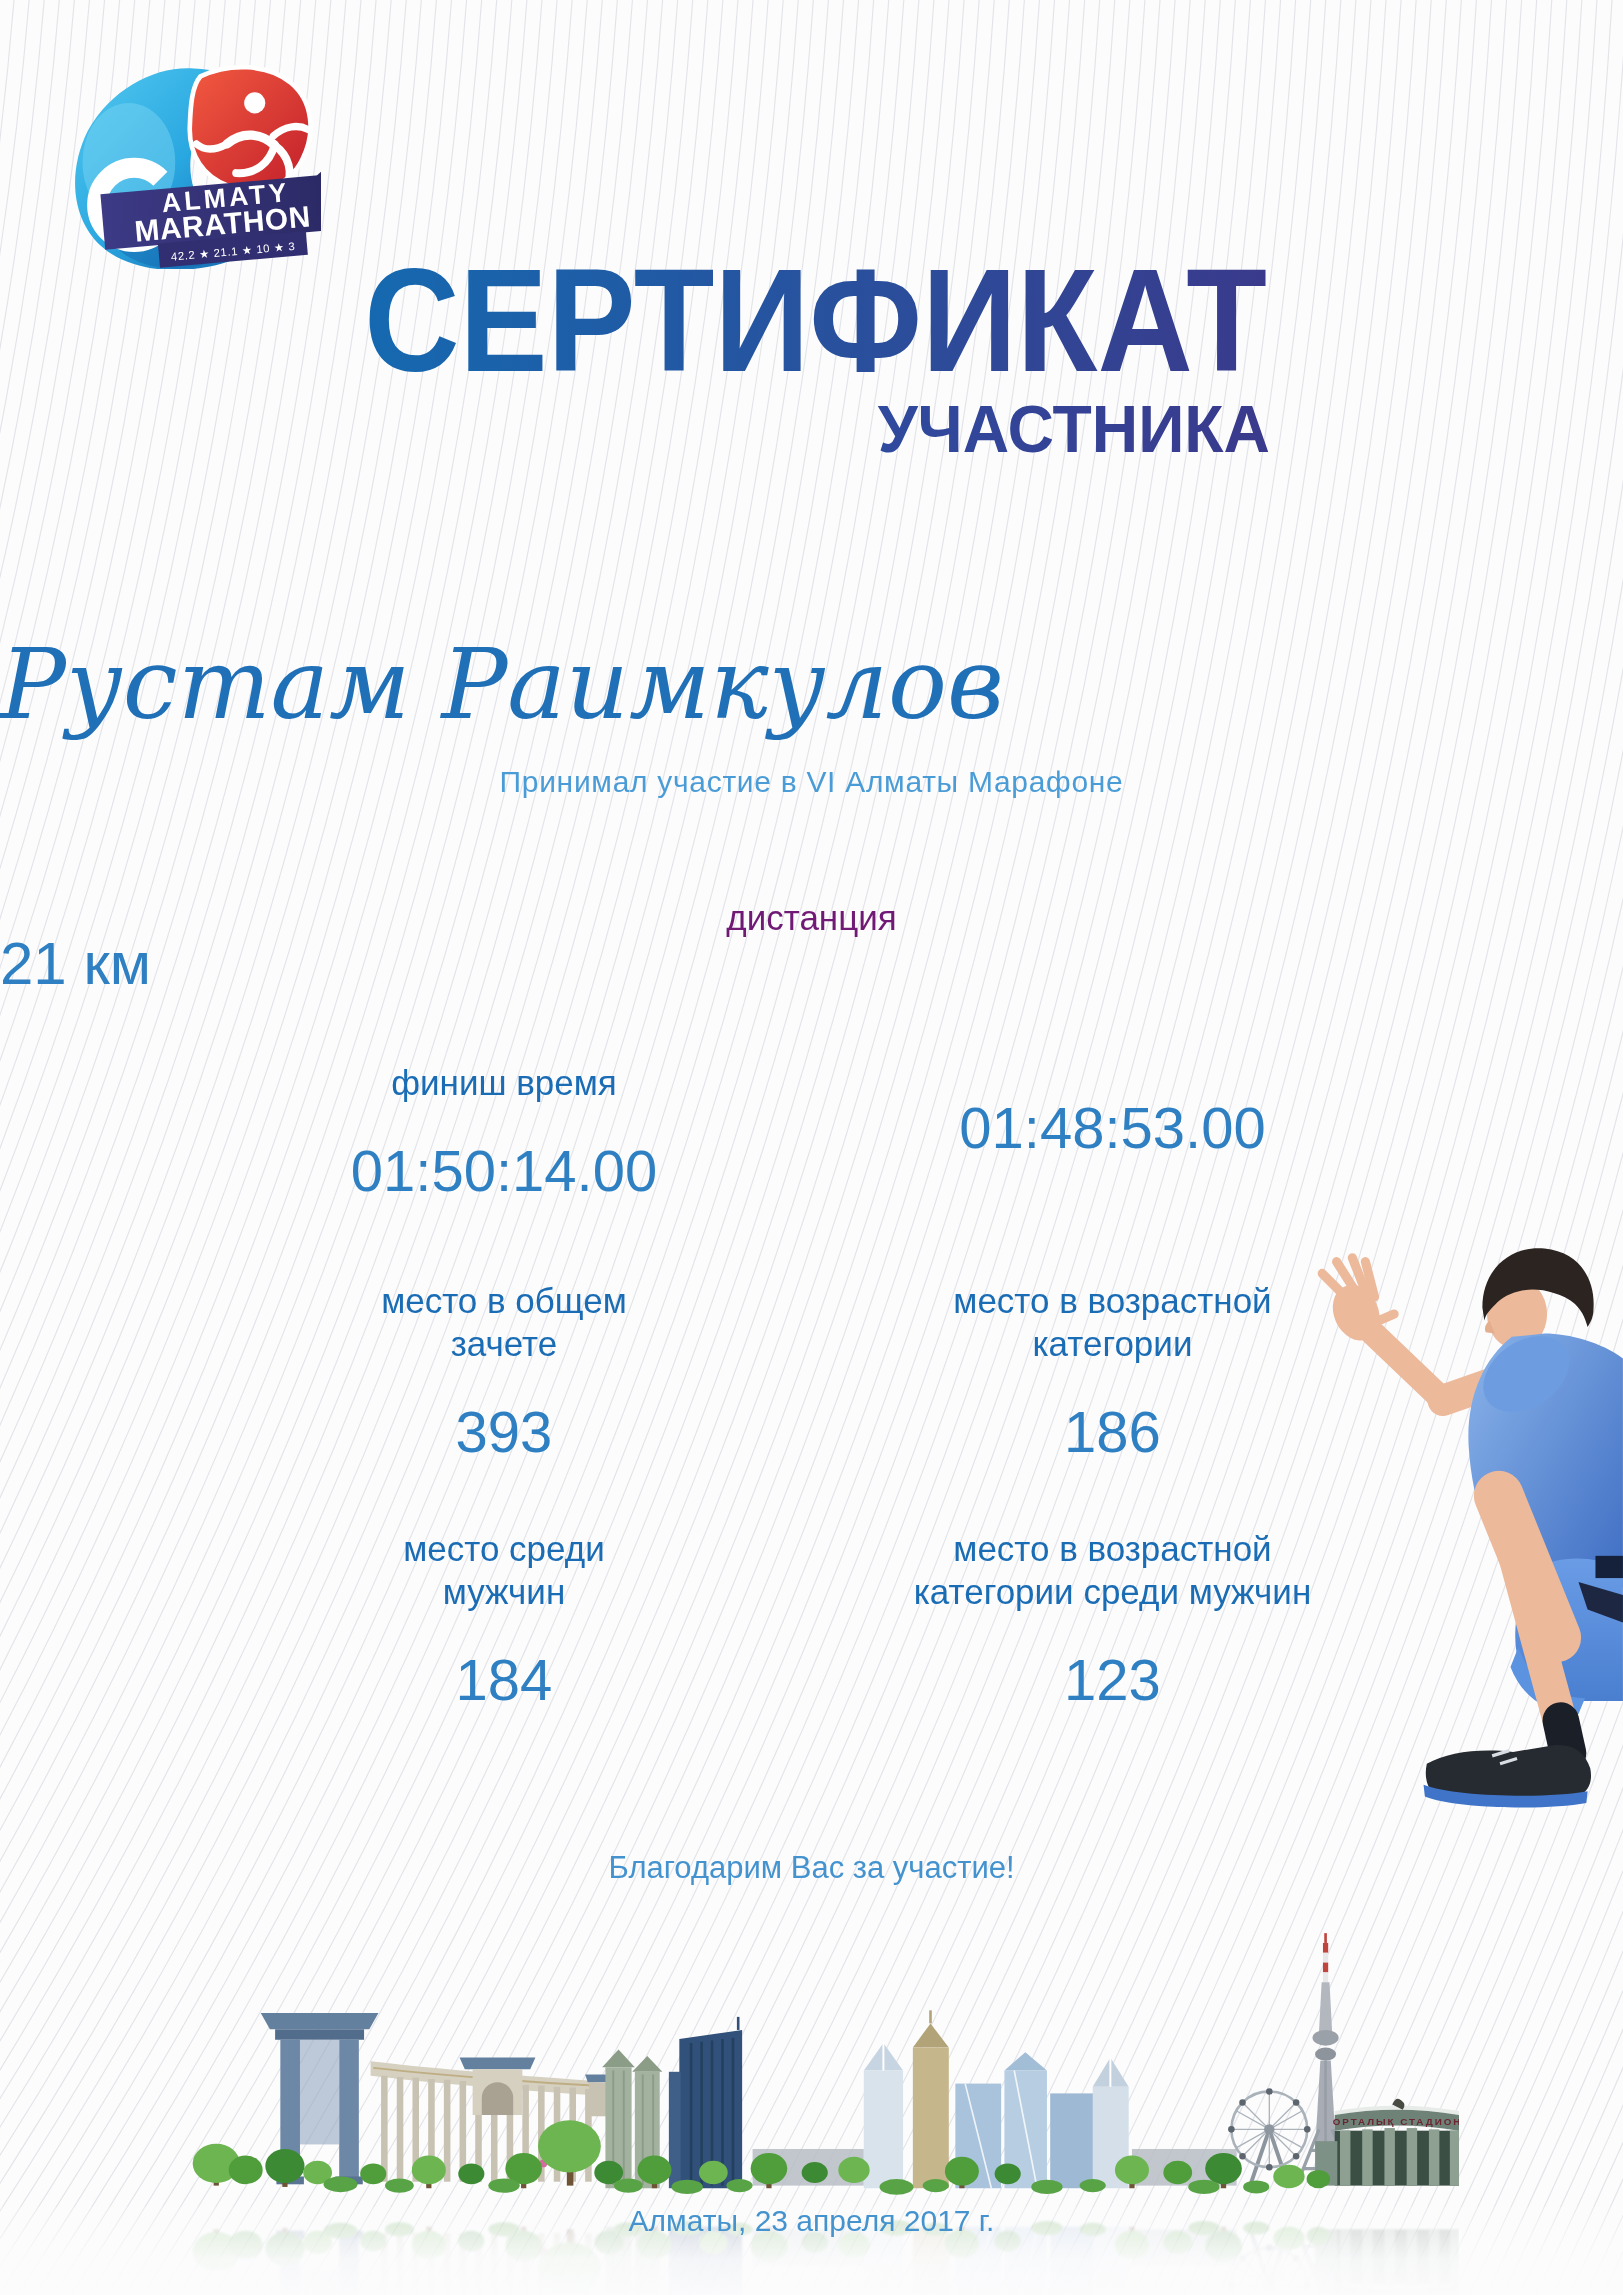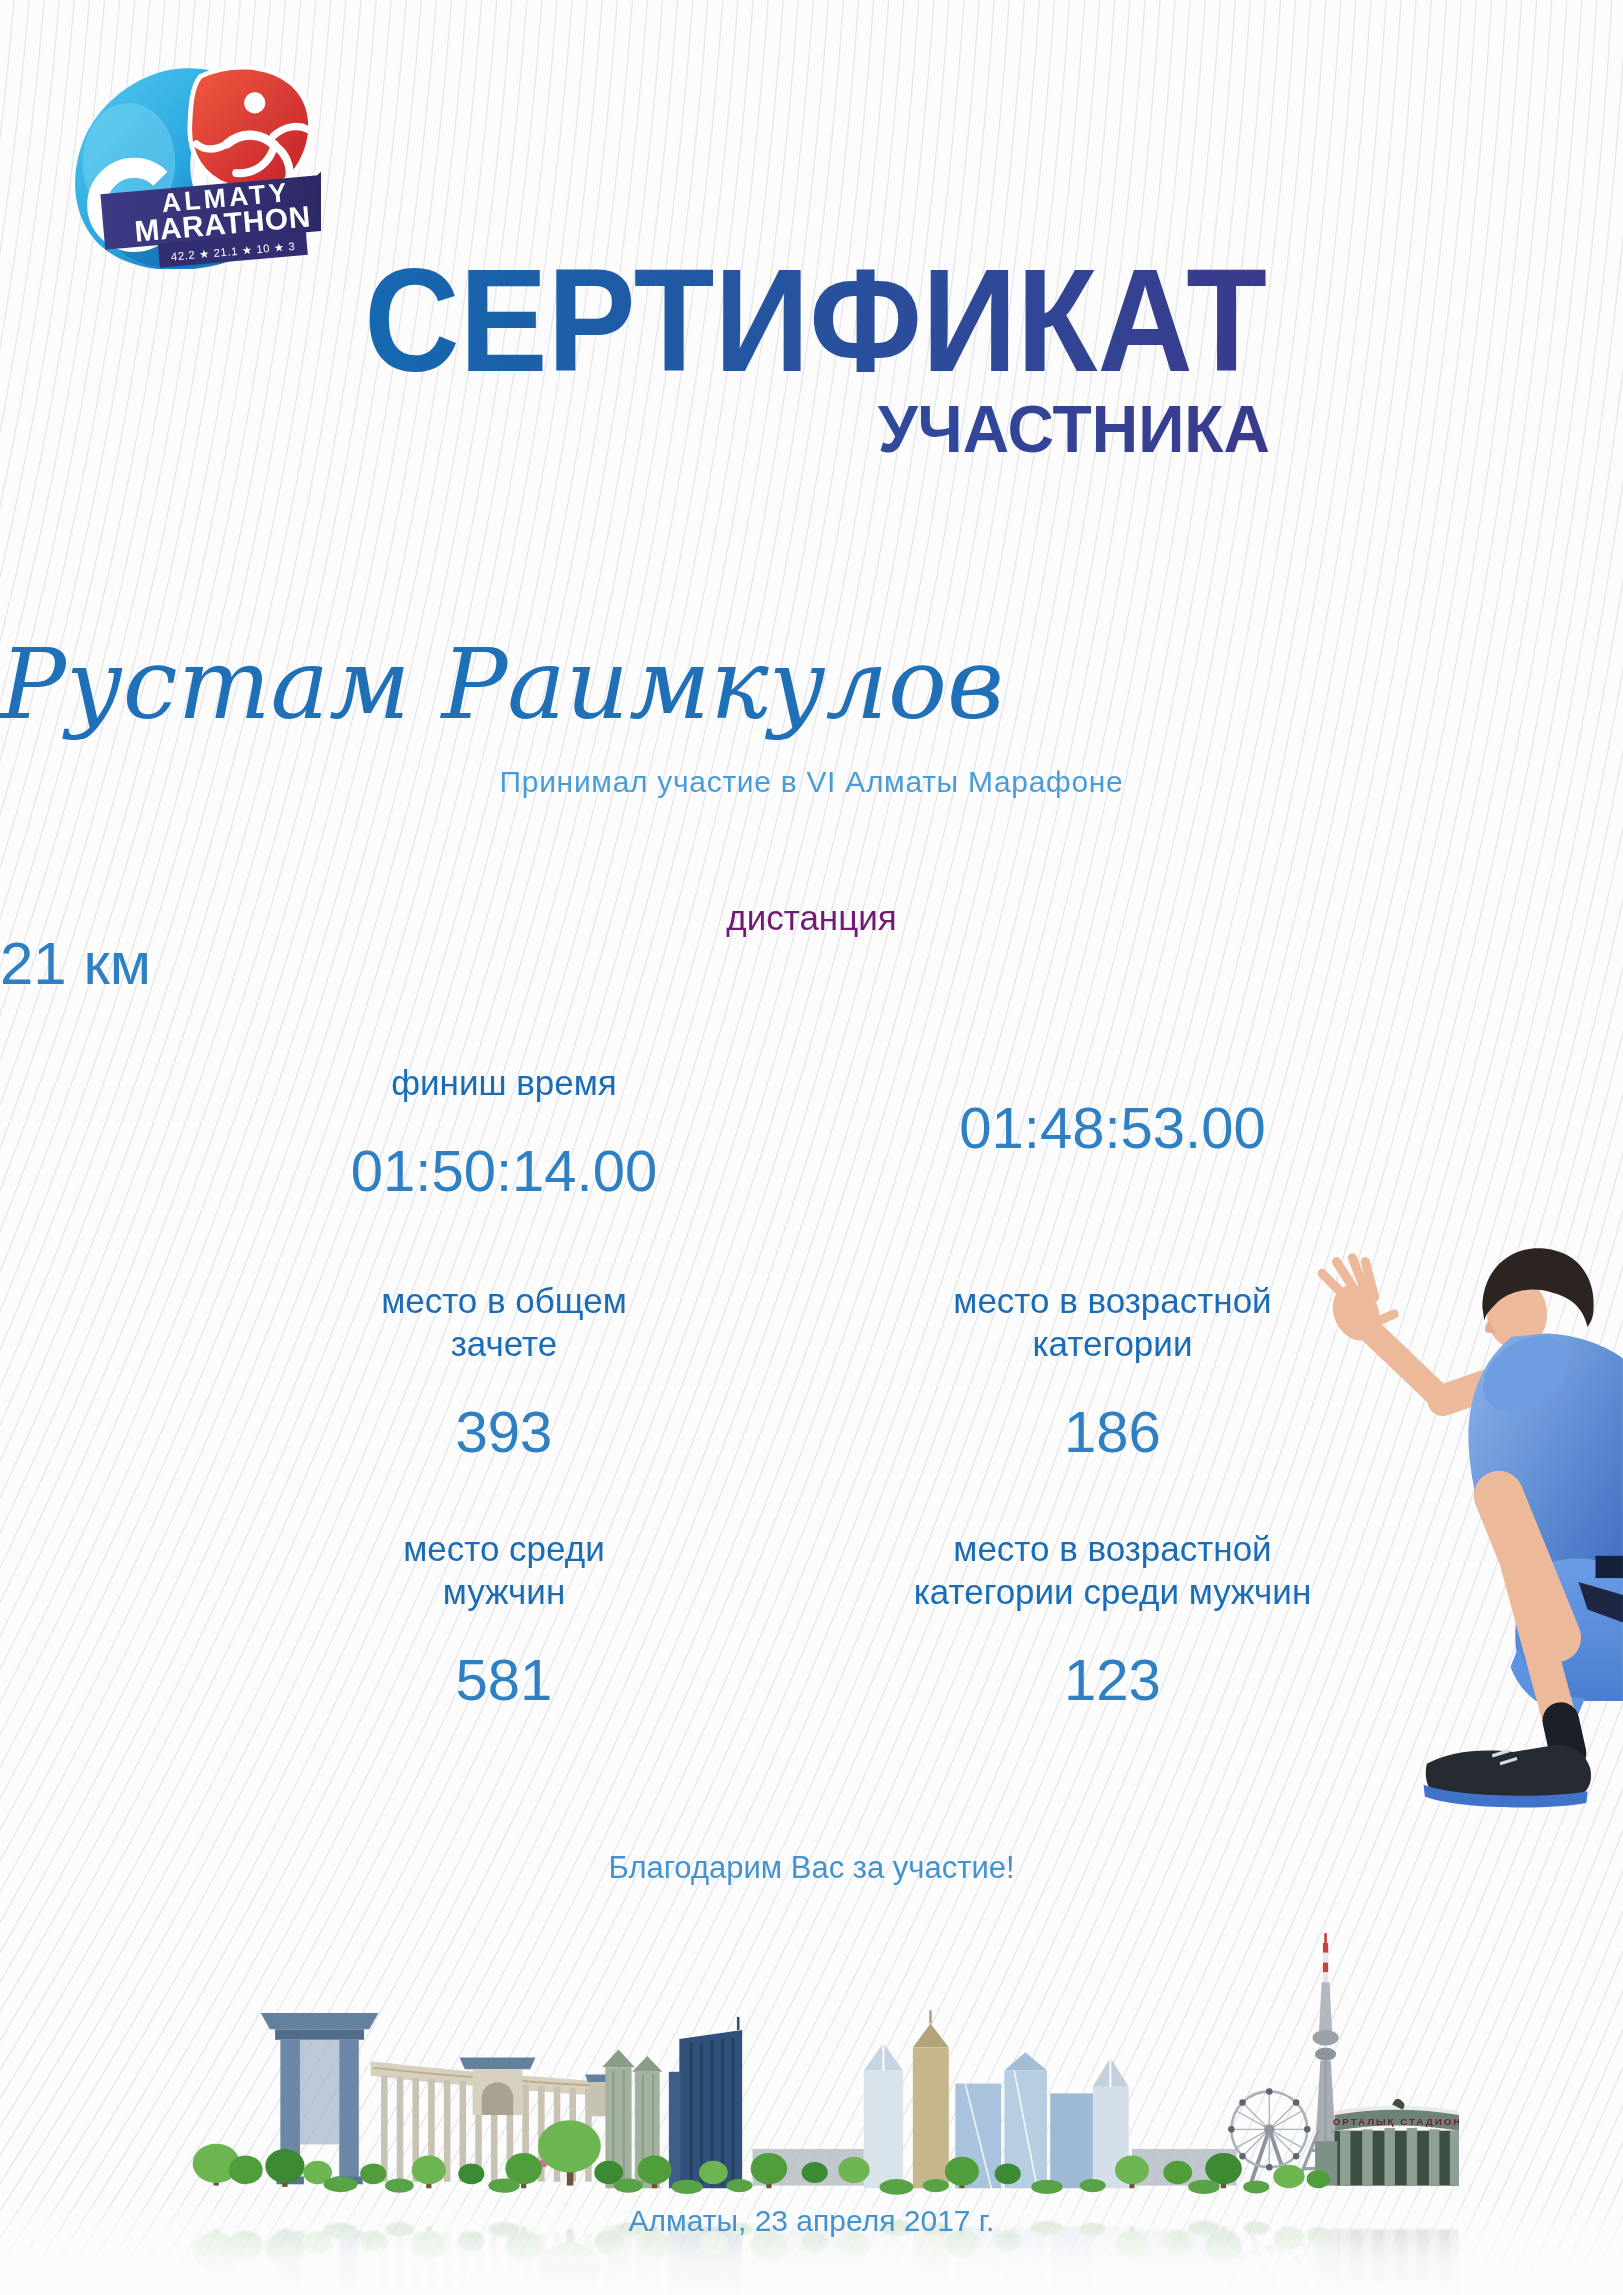--- a/index.html
+++ b/index.html
@@ -290,21 +290,21 @@
   <div class="cell c2">
     <div class="label">место в общем зачете</div>
     <div class="value">393</div>
   </div>
   <div class="cell c3">
     <div class="label">место в возрастной категории</div>
     <div class="value">186</div>
   </div>
   <div class="cell c4">
     <div class="label">место среди мужчин</div>
-    <div class="value">581</div>
+    <div class="value">184</div>
   </div>
   <div class="cell c5">
     <div class="label">место в возрастной категории среди мужчин</div>
     <div class="value">123</div>
   </div>
 
   <div class="thanks-line">Благодарим Вас за участие!</div>
 
   <svg class="skyline-svg" viewBox="0 0 1960 420">
     <g id="skyline-art">

